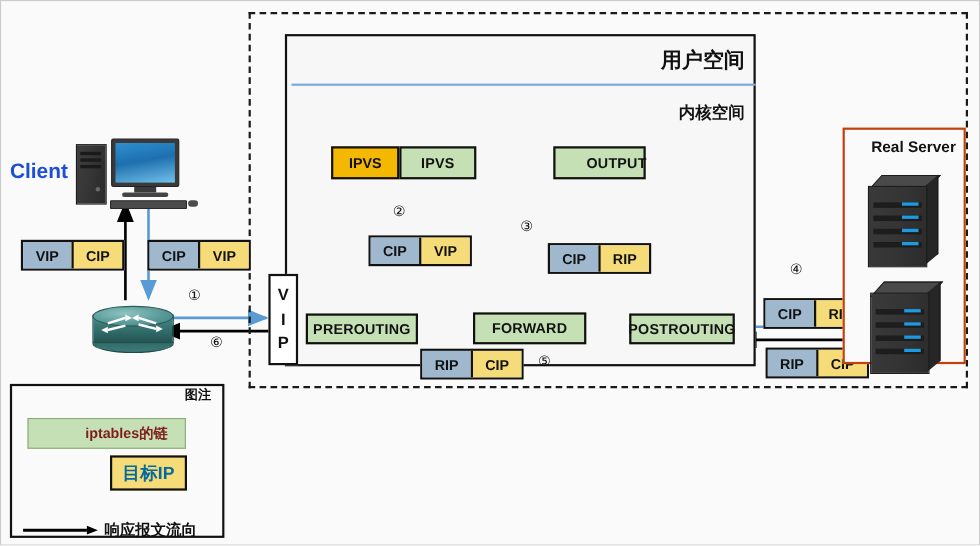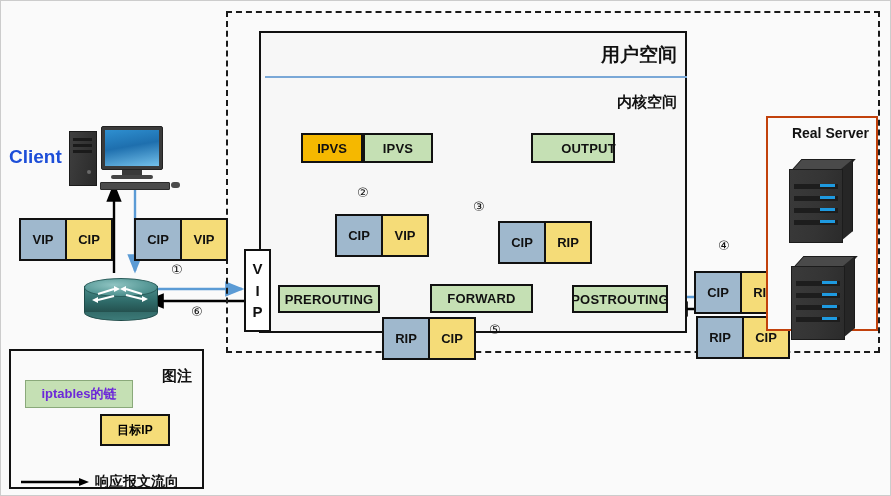--- a/index.html
+++ b/index.html
@@ -53,21 +53,21 @@
   .chain {
     border: 2px solid #111111;
     background: #c5e0b4;
     color: #111;
     font-size: 13px;
     font-weight: bold;
     display: flex; align-items: center; justify-content: center;
     letter-spacing: .2px;
   }
   #chain-input  { left: 362px; top: 132px; width: 70px;  height: 30px; }
-  #chain-output { left: 530px; top: 132px; width: 84px;  height: 30px; padding-left: 31px; }
+  #chain-output { left: 502px; top: 132px; width: 84px;  height: 30px; padding-left: 31px; }
   #chain-prerouting  { left: 277px; top: 284px; width: 102px; height: 28px; }
   #chain-forward     { left: 429px; top: 283px; width: 103px; height: 29px; }
   #chain-postrouting { left: 571px; top: 284px; width: 96px;  height: 28px; }
 
   
   #ipvs-box {
     left: 300px; top: 132px; width: 62px; height: 30px;
     border: 2px solid #111111;
     background: #f5b800;
     font-size: 13px; font-weight: bold; color: #111;
@@ -83,21 +83,21 @@
     align-items: center; justify-content: center;
   }
   #vip-vertical span {
     font-size: 15px; font-weight: bold; color: #111; line-height: 1.45;
   }
 
   
   .pkt {
     display: flex;
     border: 2px solid #111111;
-    height: 43px;
+    height: 28px;
     background: #fff;
   }
   .pkt > div {
     display: flex; align-items: center; justify-content: center;
     font-size: 13px; font-weight: bold; color: #111;
     width: 44px;
   }
   .pkt .src { background: #9fb8cd; }
   .pkt .dst { background: #f5dc78; border-left: 2px solid #111111; }
 
@@ -217,43 +217,43 @@
   }
   #router svg { position: absolute; left: 0; top: 0; }
 
   
   #legend {
     left: 8px; top: 348px; width: 195px; height: 140px;
     border: 2px solid #111111;
     background: #fafafa;
   }
   #legend-title {
-    position: absolute; right: 10px; top: 16px;
-    font-size: 15px; font-weight: bold; color: #111;
+    position: absolute; right: 10px; top: 0;
+    font-size: 12px; font-weight: bold; color: #111;
   }
   #legend-chain {
     position: absolute; left: 14px; top: 29px; width: 106px; height: 26px;
     border: 1px solid #8aa97a;
     background: #c5e0b4;
     display: flex; align-items: center; justify-content: center;
-    font-size: 13px; font-weight: bold; color: #6d28d9;
+    font-size: 13px; font-weight: bold; color: #7f1d1d; padding-left: 36px;
   }
   #legend-src {
     position: absolute; left: 14px; top: 64px; width: 62px; height: 26px;
     border: 2px solid #111;
     background: #9fb8cd;
     display: flex; align-items: center; justify-content: center;
     font-size: 13px; font-weight: bold; color: #111;
   }
   #legend-dst {
     position: absolute; left: 89px; top: 63px; width: 66px; height: 28px;
     border: 2px solid #111;
     background: #f5dc78;
     display: flex; align-items: center; justify-content: center;
-    font-size: 12px; font-weight: bold; color: #000000;
+    font-size: 16px; font-weight: bold; color: #0369a1;
   }
   .legend-row {
     position: absolute; left: 8px; height: 22px; display: flex; align-items: center;
   }
   #legend-row-req { top: 98px; }
   #legend-row-resp { top: 120px; }
   .legend-row .ltext {
     font-size: 14px; font-weight: bold; color: #111; margin-left: 4px;
   }
 

